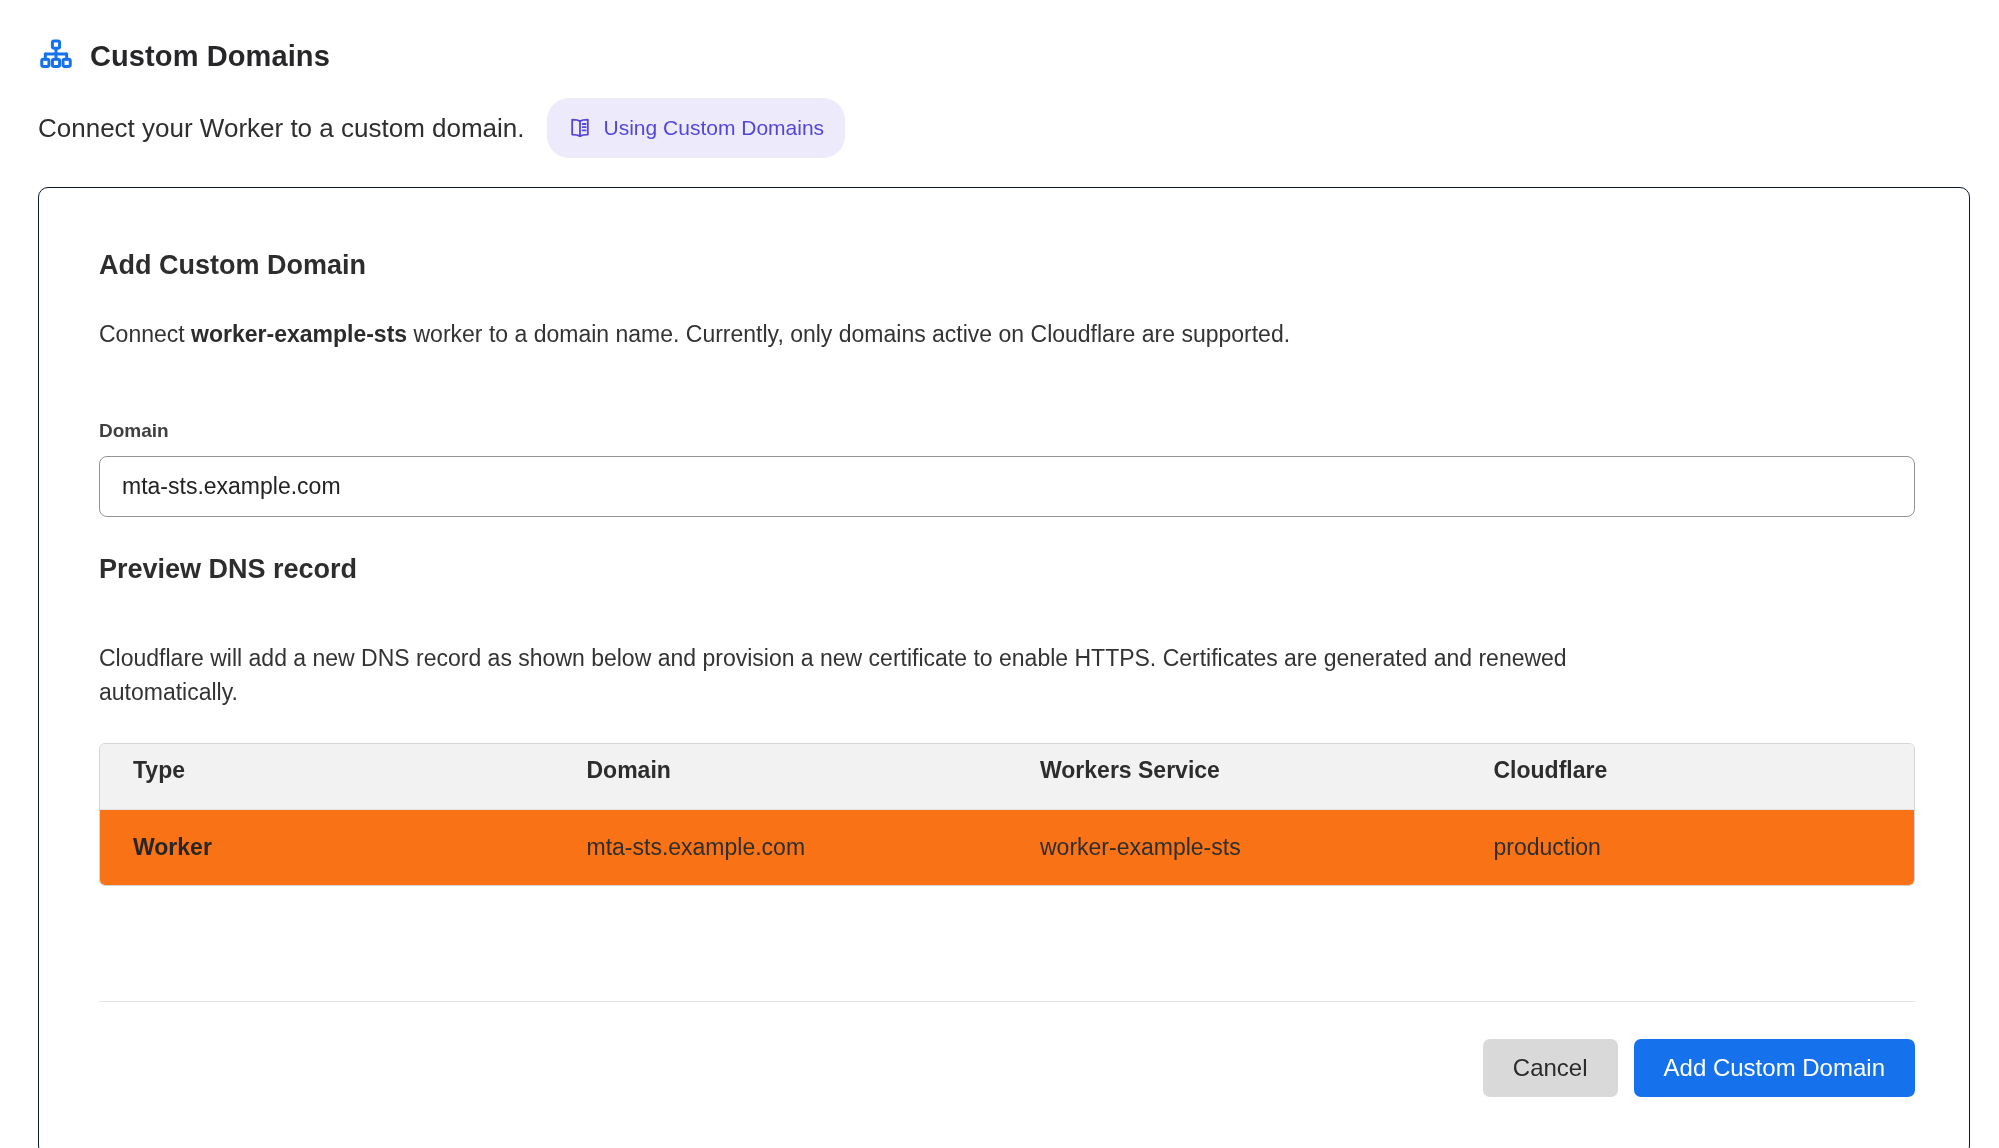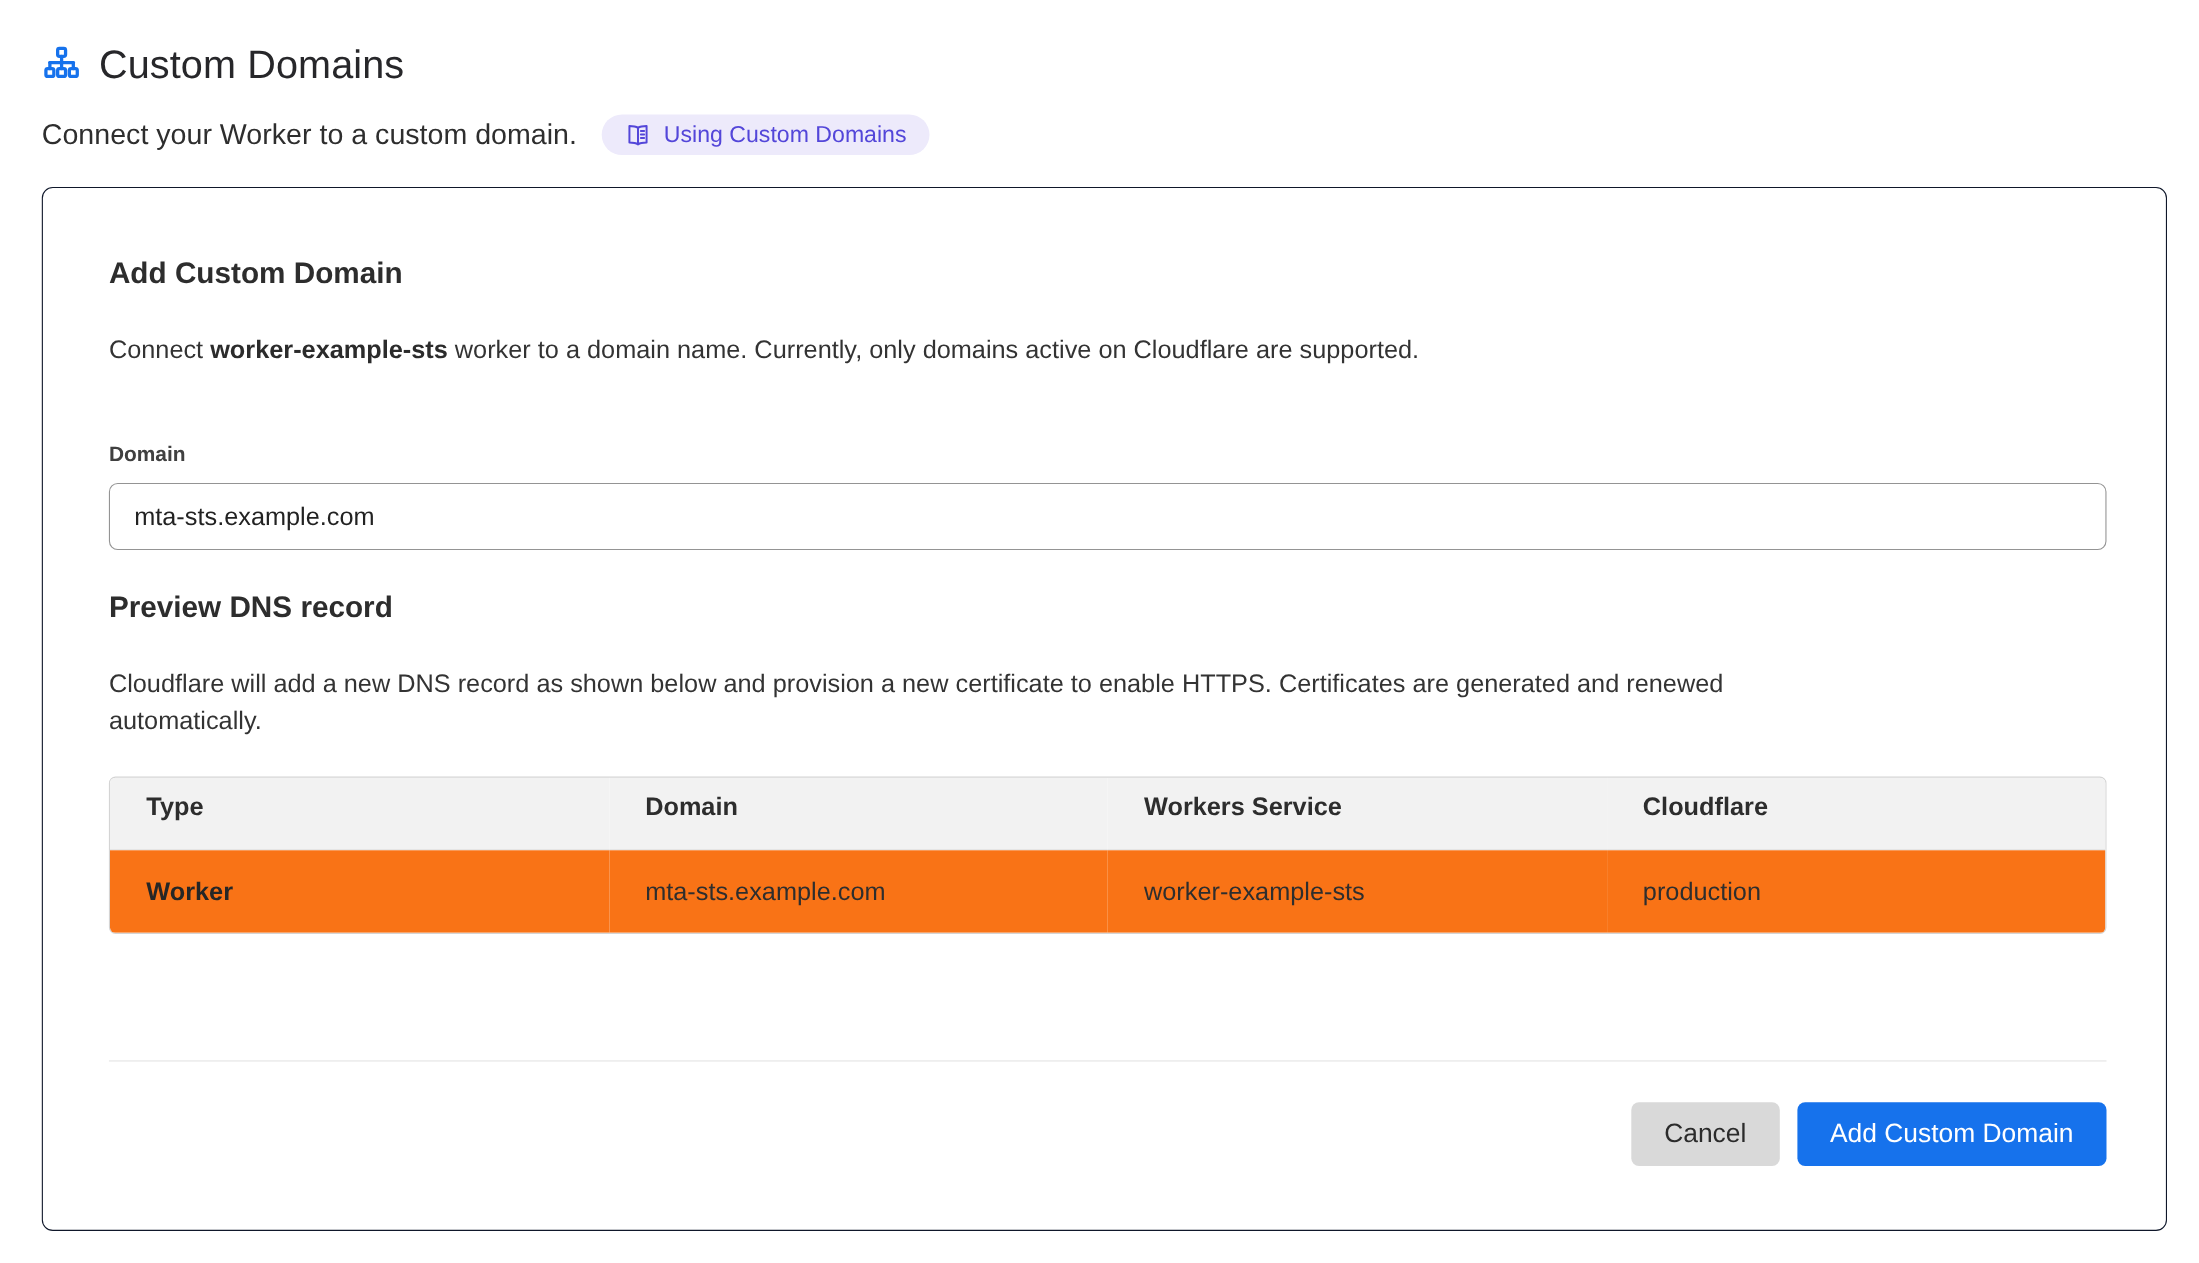--- a/index.html
+++ b/index.html
@@ -18,42 +18,42 @@
     display: flex;
     align-items: center;
     gap: 16px;
   }
   .page-header .hier-icon {
     width: 36px; height: 36px;
     display: inline-flex; align-items: center; justify-content: center;
     color: var(--accent-blue, #1b6ce5);
   }
   .page-header h1 {
-    font-size: 36px;
-    font-weight: 400;
+    font-size: 29px;
+    font-weight: 700;
     color: #27272a;
     letter-spacing: 0.1px;
   }
 
   
   .subtitle-row {
     display: flex;
     align-items: center;
     margin-top: 24px;
     gap: 22px;
   }
   .subtitle-row .subtitle {
     font-size: 26px;
     color: #2e2e2e;
   }
   .docs-badge {
     display: inline-flex;
     align-items: center;
     gap: 12px;
-    height: 37px;
+    height: 60px;
     padding: 0 21px;
     border-radius: 22px;
     background: var(--badge-bg, #edeafb);
     color: var(--badge-fg, #5346d9);
     font-size: 21px;
     text-decoration: none;
     cursor: pointer;
   }
   .docs-badge .book-icon {
     width: 24px; height: 24px;
@@ -104,21 +104,21 @@
     background: #ffffff;
   }
 
   .card h3 {
     font-size: 27px;
     font-weight: 600;
     color: #2d2d2d;
     margin-top: 37px;
   }
   .preview-desc {
-    margin-top: 36px;
+    margin-top: 56px;
     font-size: 23px;
     line-height: 34px;
     color: #333333;
     max-width: 1500px;
   }
 
   
   .dns-table {
     width: 100%;
     margin-top: 34px;

